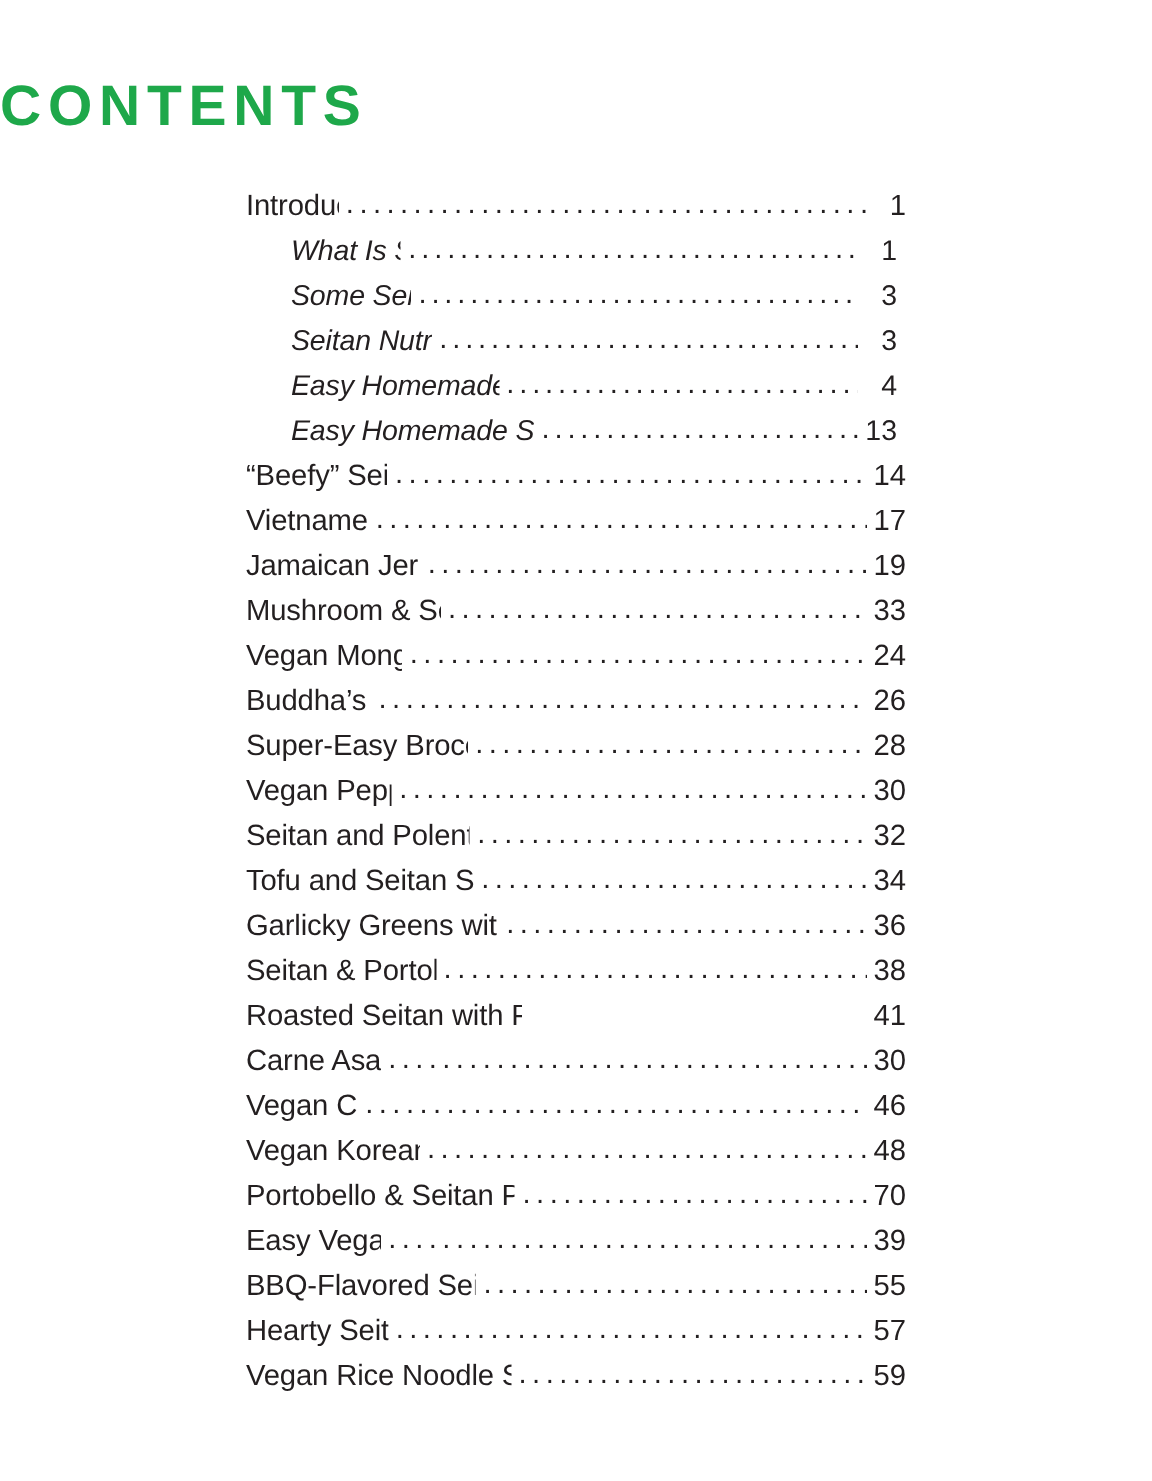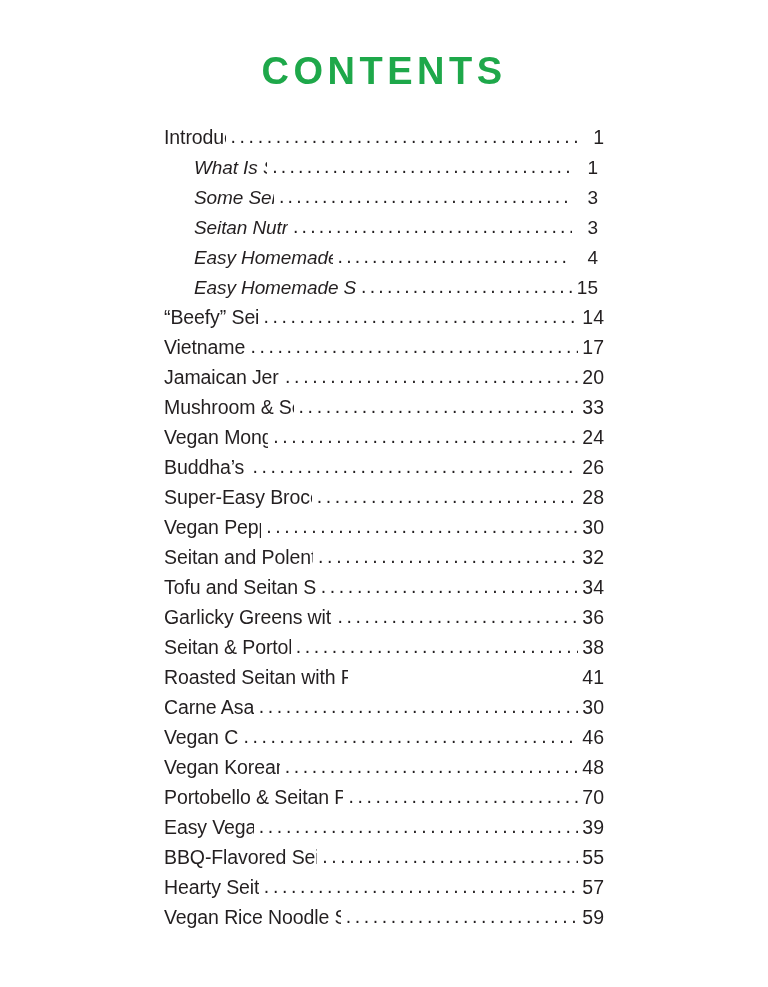--- a/index.html
+++ b/index.html
@@ -19,21 +19,20 @@
     width: 768px;
     height: 987px;
     background: #ffffff;
     box-sizing: border-box;
   }
   .toc-title {
     position: absolute;
     top: 52px;
     left: 0;
     width: 768px;
-    text-align: center;
     font-size: 38px;
     font-weight: bold;
     letter-spacing: 4.5px;
     color: #1ea84a;
     line-height: 1;
   }
   .toc-list {
     position: absolute;
     top: 126px;
     left: 164px;
@@ -126,36 +125,36 @@
         <span class="page-num">3</span>
       </div>
       <div class="toc-entry sub">
         <span class="label">Easy Homemade Seitan: Step by Step</span>
         <span class="leader"></span>
         <span class="page-num">4</span>
       </div>
       <div class="toc-entry sub">
         <span class="label">Easy Homemade Seitan: Step by Step (Text Only)</span>
         <span class="leader"></span>
-        <span class="page-num">15</span>
+        <span class="page-num">13</span>
       </div>
       <div class="toc-entry">
         <span class="label">“Beefy” Seitan Stew</span>
         <span class="leader"></span>
         <span class="page-num">14</span>
       </div>
       <div class="toc-entry">
         <span class="label">Vietnamese Pho</span>
         <span class="leader"></span>
         <span class="page-num">17</span>
       </div>
       <div class="toc-entry">
         <span class="label">Jamaican Jerk Rice Bowls</span>
         <span class="leader"></span>
-        <span class="page-num">20</span>
+        <span class="page-num">19</span>
       </div>
       <div class="toc-entry">
         <span class="label">Mushroom &amp; Seitan Stroganoff</span>
         <span class="leader"></span>
         <span class="page-num">33</span>
       </div>
       <div class="toc-entry">
         <span class="label">Vegan Mongolian Beef</span>
         <span class="leader"></span>
         <span class="page-num">24</span>

